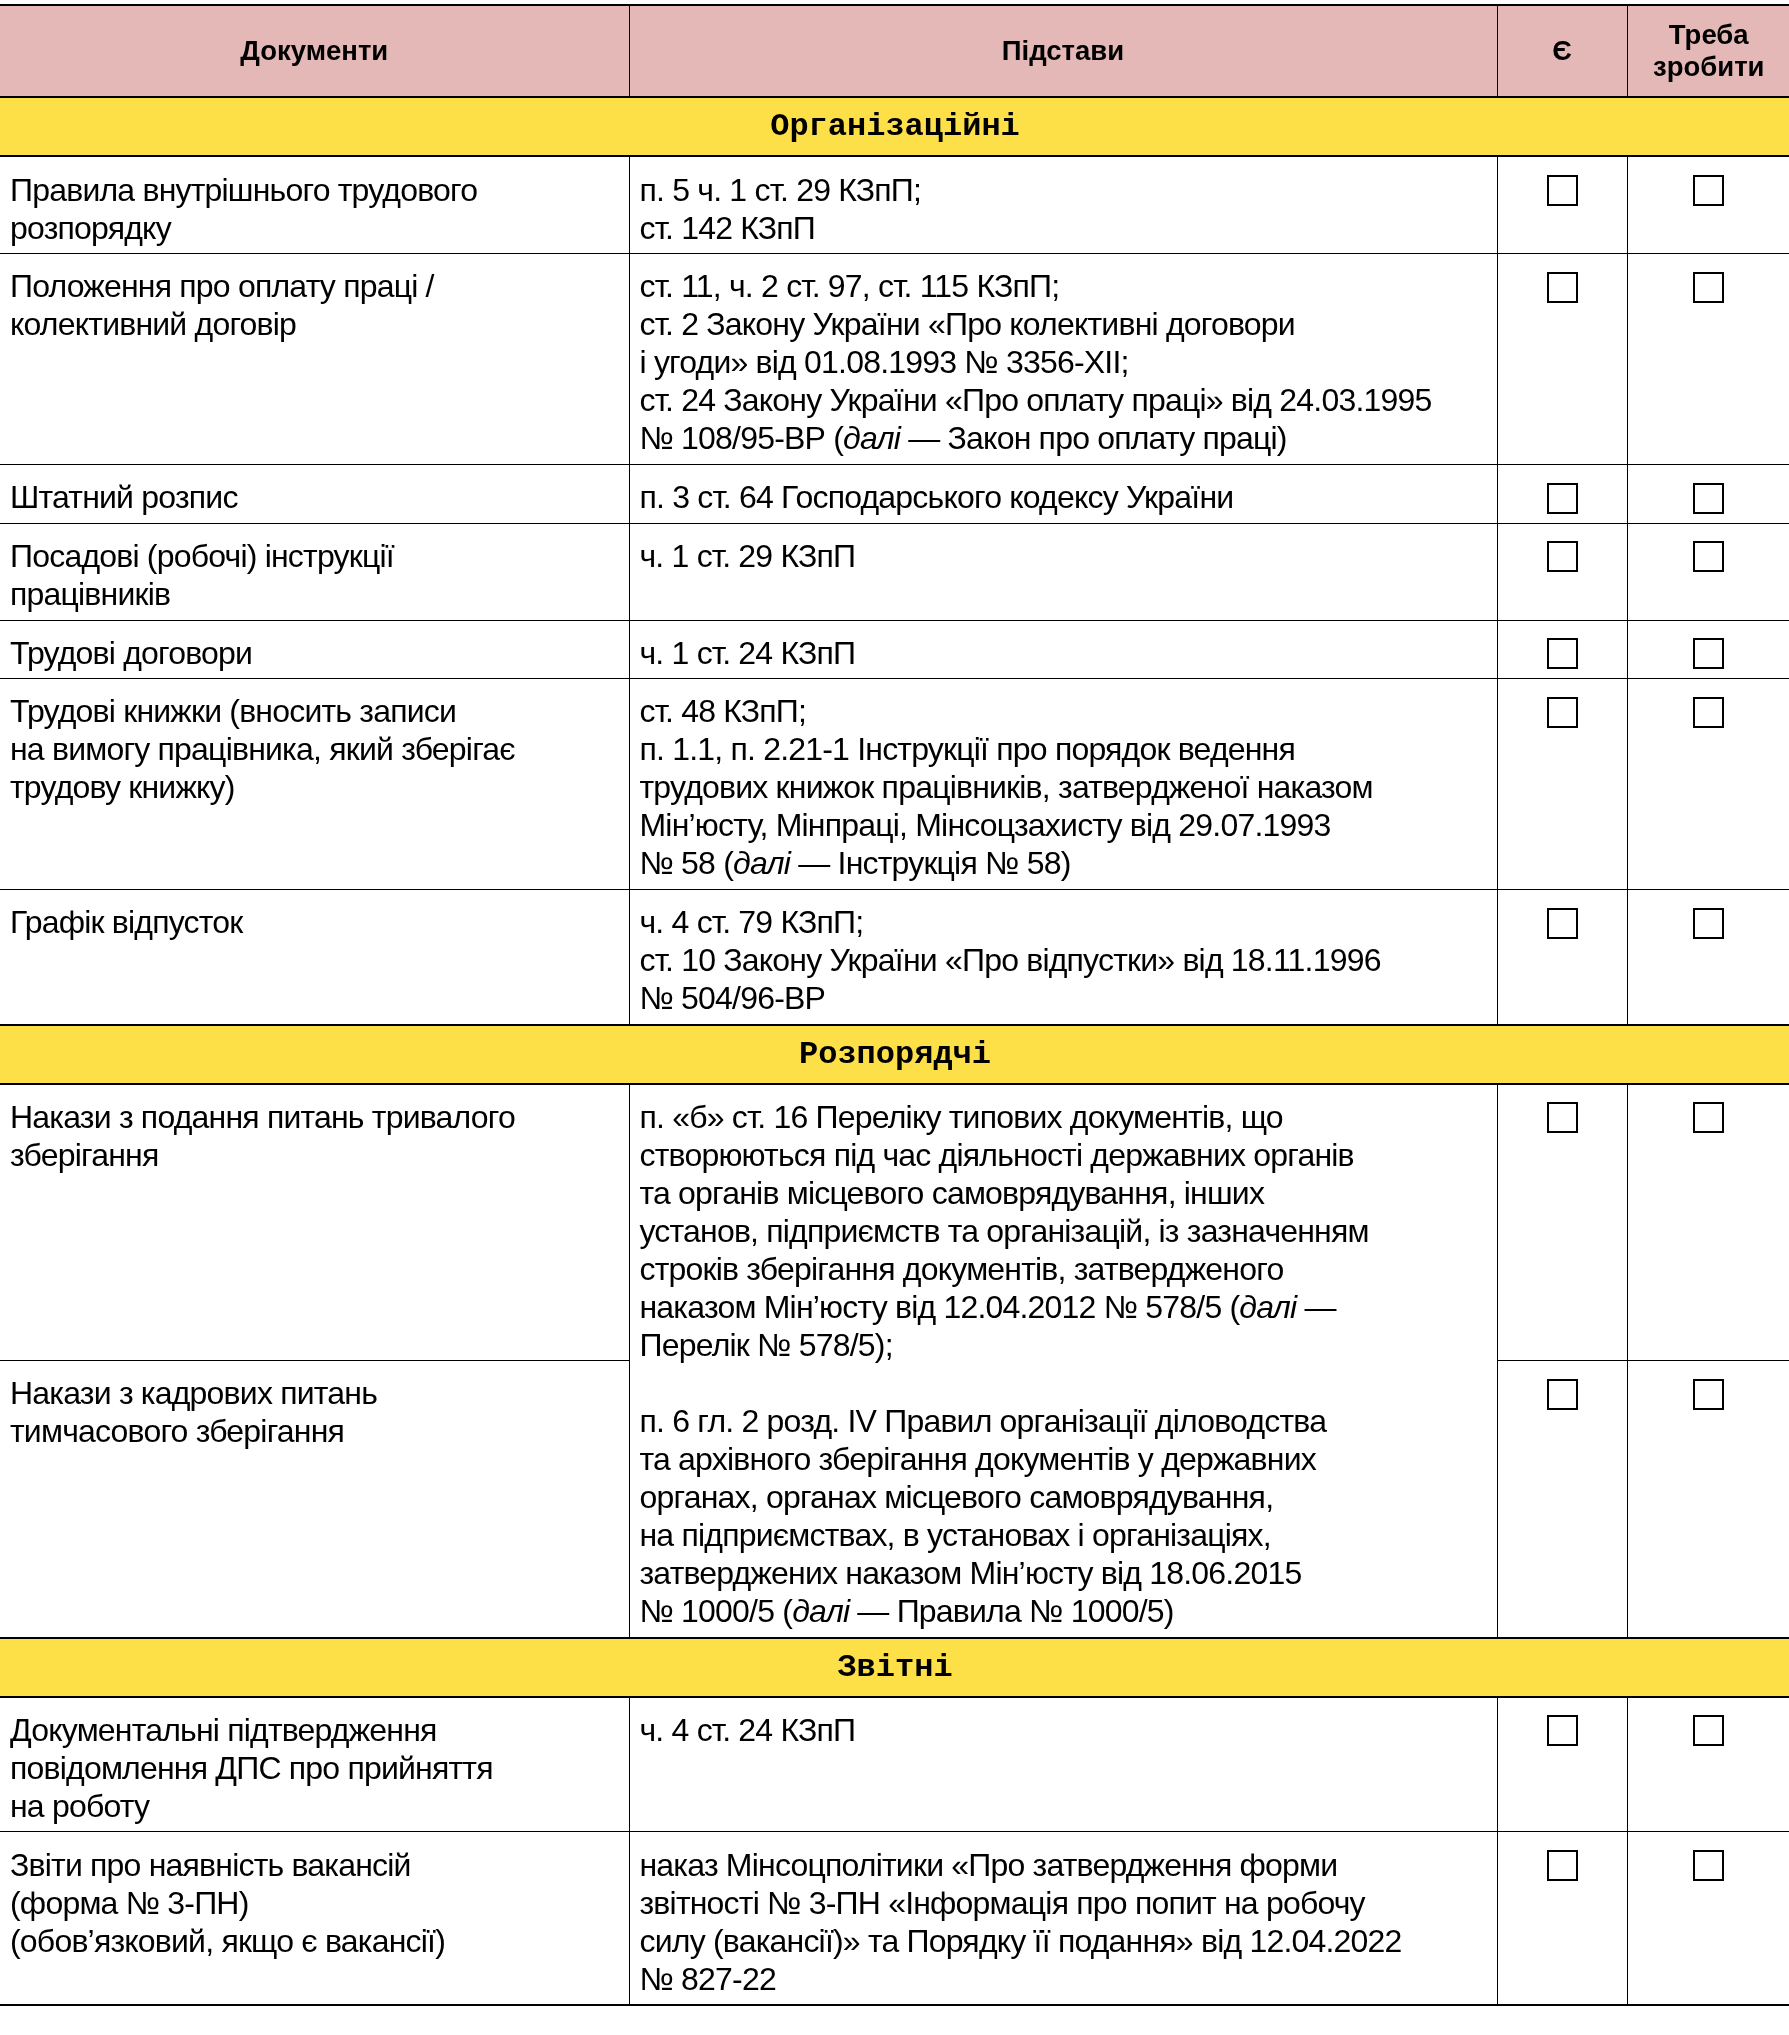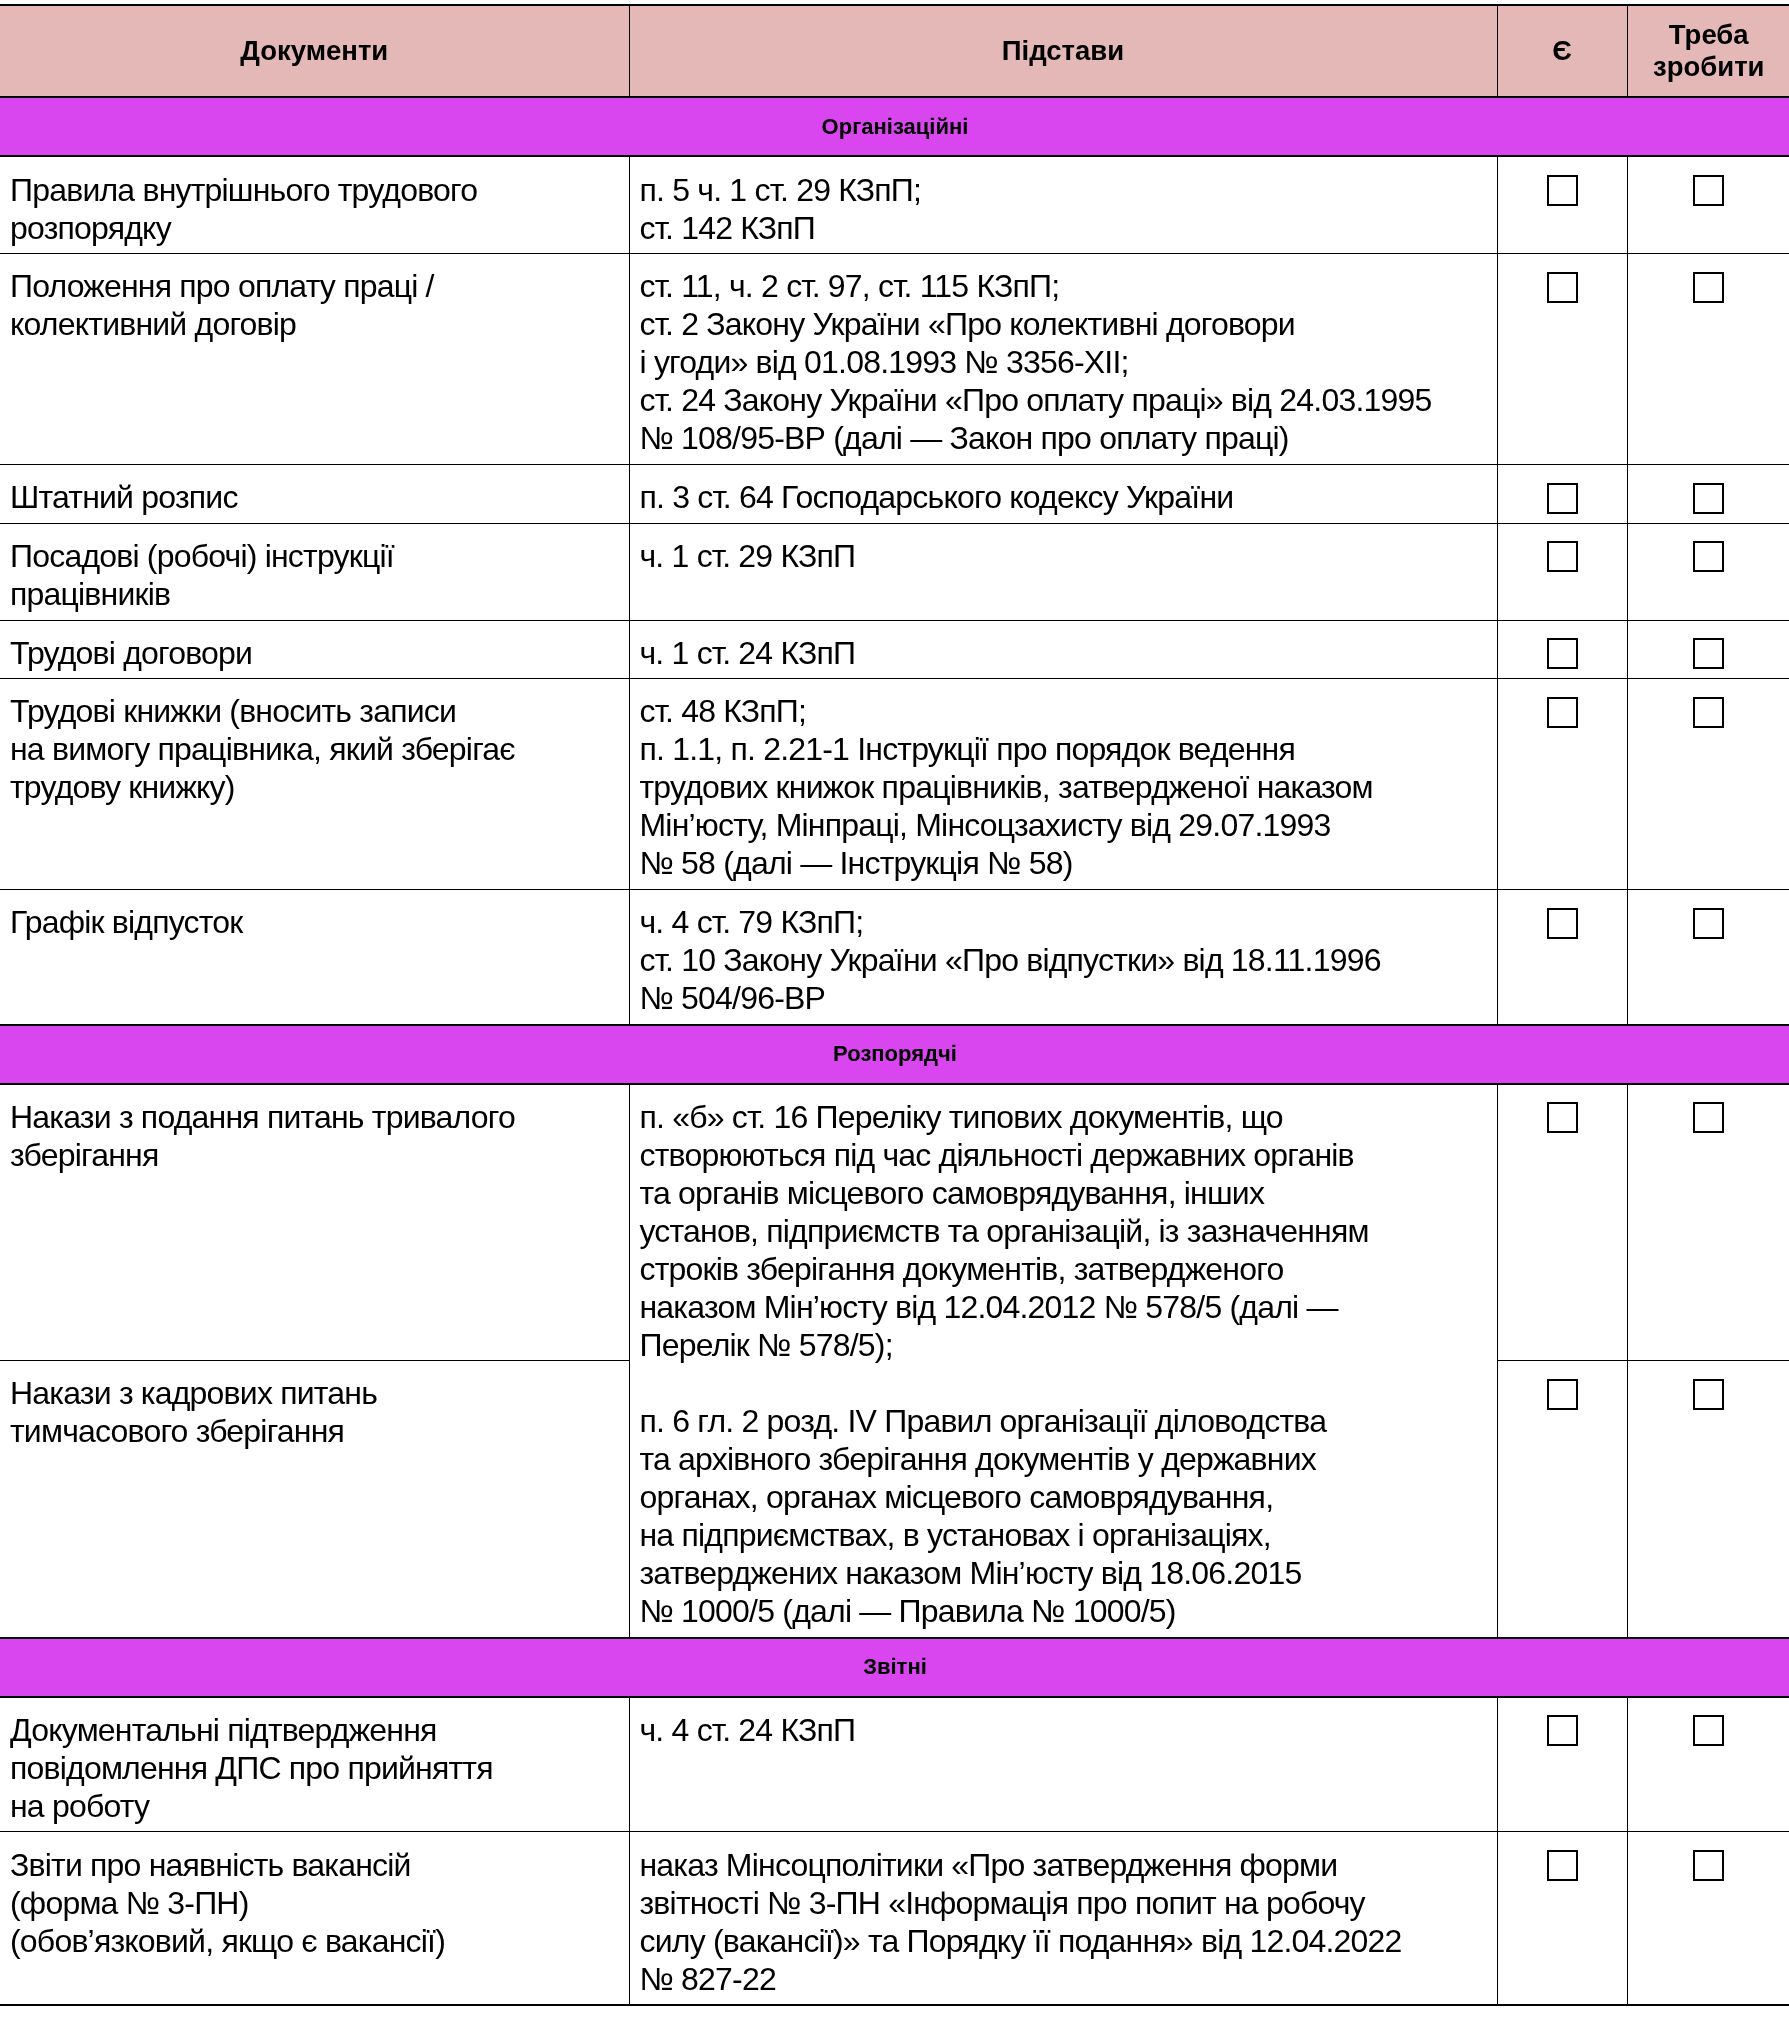--- a/index.html
+++ b/index.html
@@ -5,31 +5,31 @@
   html, body { margin: 0; padding: 0; background: #ffffff; }
   body { width: 1790px; height: 2035px; overflow: hidden; font-family: "Liberation Sans", sans-serif; color: #000; }
   .wrap { position: absolute; left: 0; top: 4.4px; width: 1516px; }
   table { border-collapse: collapse; width: 1790px; table-layout: fixed; }
   col.c1 { width: 629px; }
   col.c2 { width: 868px; }
   col.c3 { width: 130px; }
   col.c4 { width: 163px; }
   th, td { border: 1.7px solid #000; vertical-align: top; }
   tr.head th { background: #e5b8b8; height: 88px; font-weight: bold; font-size: 27.5px; line-height: 32px; text-align: center; vertical-align: middle; border-top: 2.2px solid #000; border-bottom: 2.8px solid #000; }
-  tr.section td { background: #d946ef; height: 55px; font-weight: bold; font-size: 22px; text-align: center; vertical-align: middle; border-top: 2.8px solid #000; border-bottom: 2.8px solid #000; }
+  tr.section td { background: #fde047; height: 55px; font-weight: bold; font-size: 32px; text-align: center; vertical-align: middle; border-top: 2.8px solid #000; border-bottom: 2.8px solid #000; font-family: Liberation Mono, monospace; }
   td.doc, td.basis { font-size: 32px; line-height: 38px; padding: 13.2px 10px 6.6px 10px; letter-spacing: -0.8px; }
   td.doc { border-left: none; }
   td.chk { text-align: center; padding-top: 17.6px; }
   td.chk-last { border-right: none; }
   th:first-child, td.sec-cell { border-left: none; }
   th:last-child, td.sec-cell { border-right: none; }
   .box { display: inline-block; width: 31px; height: 31px; border: 2.8px solid #000; box-sizing: border-box; background: #fff; cursor: pointer; }
   .line { display: block; white-space: nowrap; }
   .gap { display: block; height: 38px; }
-  .it { }
+  .it { font-style: italic; }
   tr.last td { border-bottom: 2.2px solid #000; }
 </style>
 </head>
 <body>
 
 <div class="wrap">
 <table>
   <colgroup>
         <col class="c1">
         <col class="c2">

